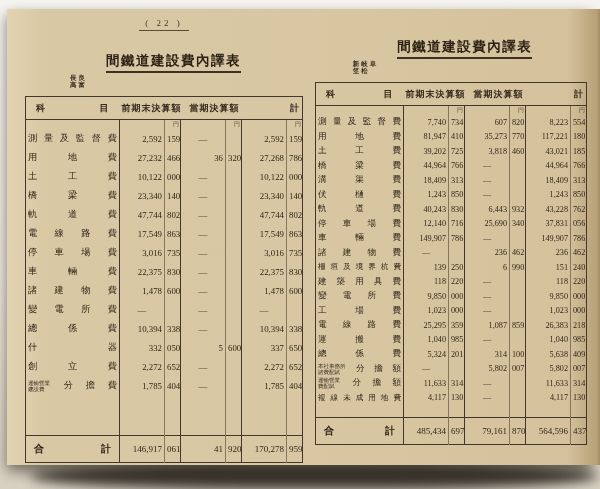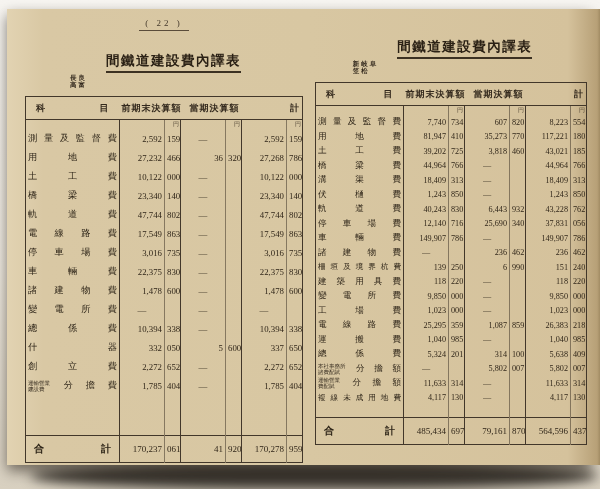--- a/index.html
+++ b/index.html
@@ -338,21 +338,21 @@
               <td class="m" data-name="spacer-cell"></td>
               <td class="s" data-name="spacer-cell"></td>
             </tr>
             <tr class="total" data-name="table-row">
               <td class="lbl-cell" data-name="row-label">
                 <div class="lbl" data-name="row-label-text">
                   <span class="ch">合</span>
                   <span class="ch">計</span>
                 </div>
               </td>
-              <td class="m" data-name="amount-main">170,237</td>
+              <td class="m" data-name="amount-main">146,917</td>
               <td class="s" data-name="amount-sub">061</td>
               <td class="m" data-name="amount-main">41</td>
               <td class="s" data-name="amount-sub">920</td>
               <td class="m" data-name="amount-main">170,278</td>
               <td class="s" data-name="amount-sub">959</td>
             </tr>
           </tbody>
       </table>
     </section>
 

